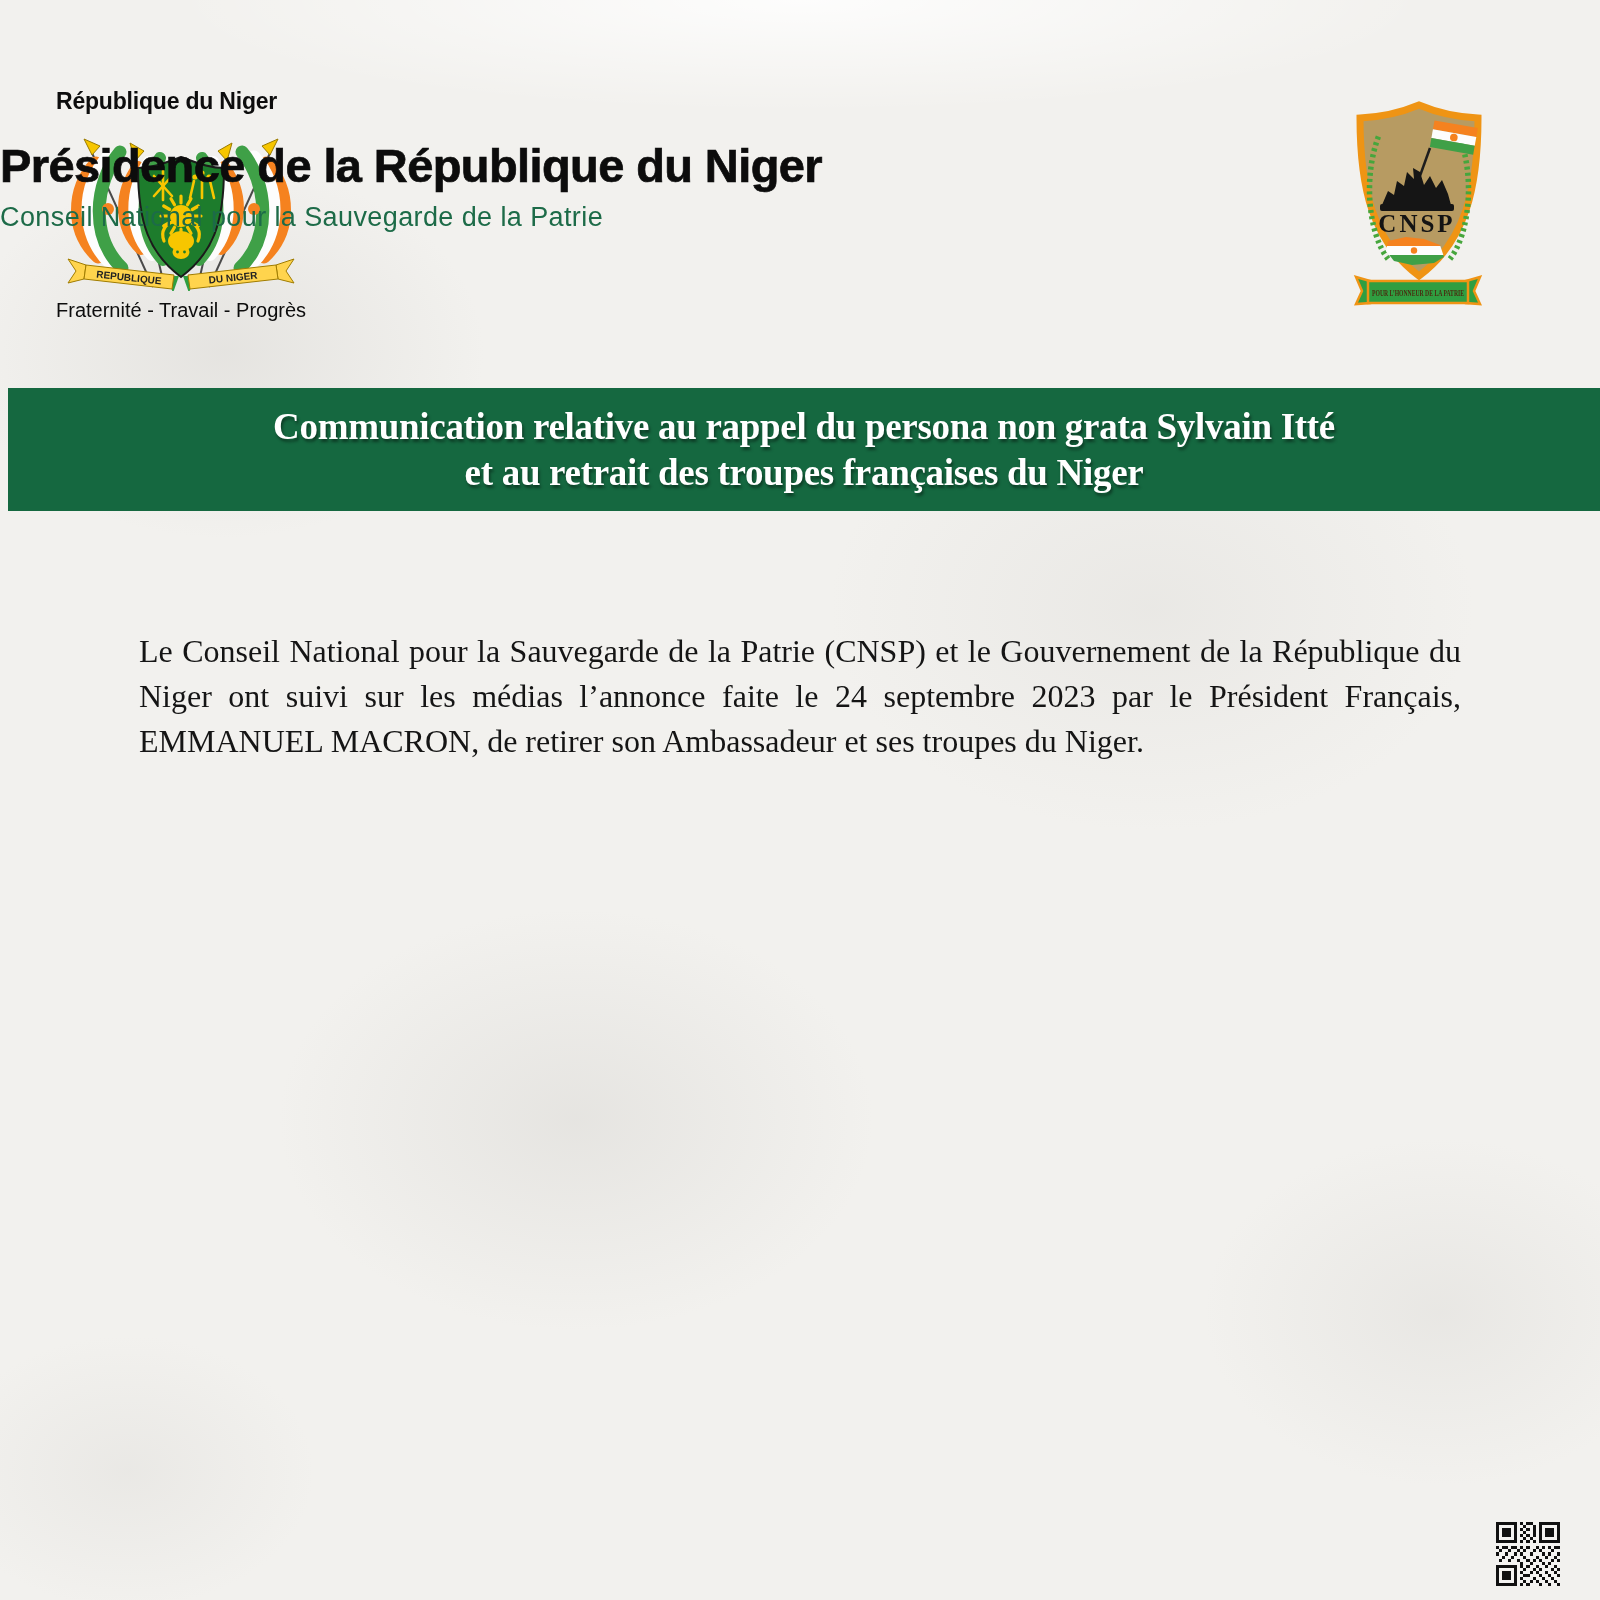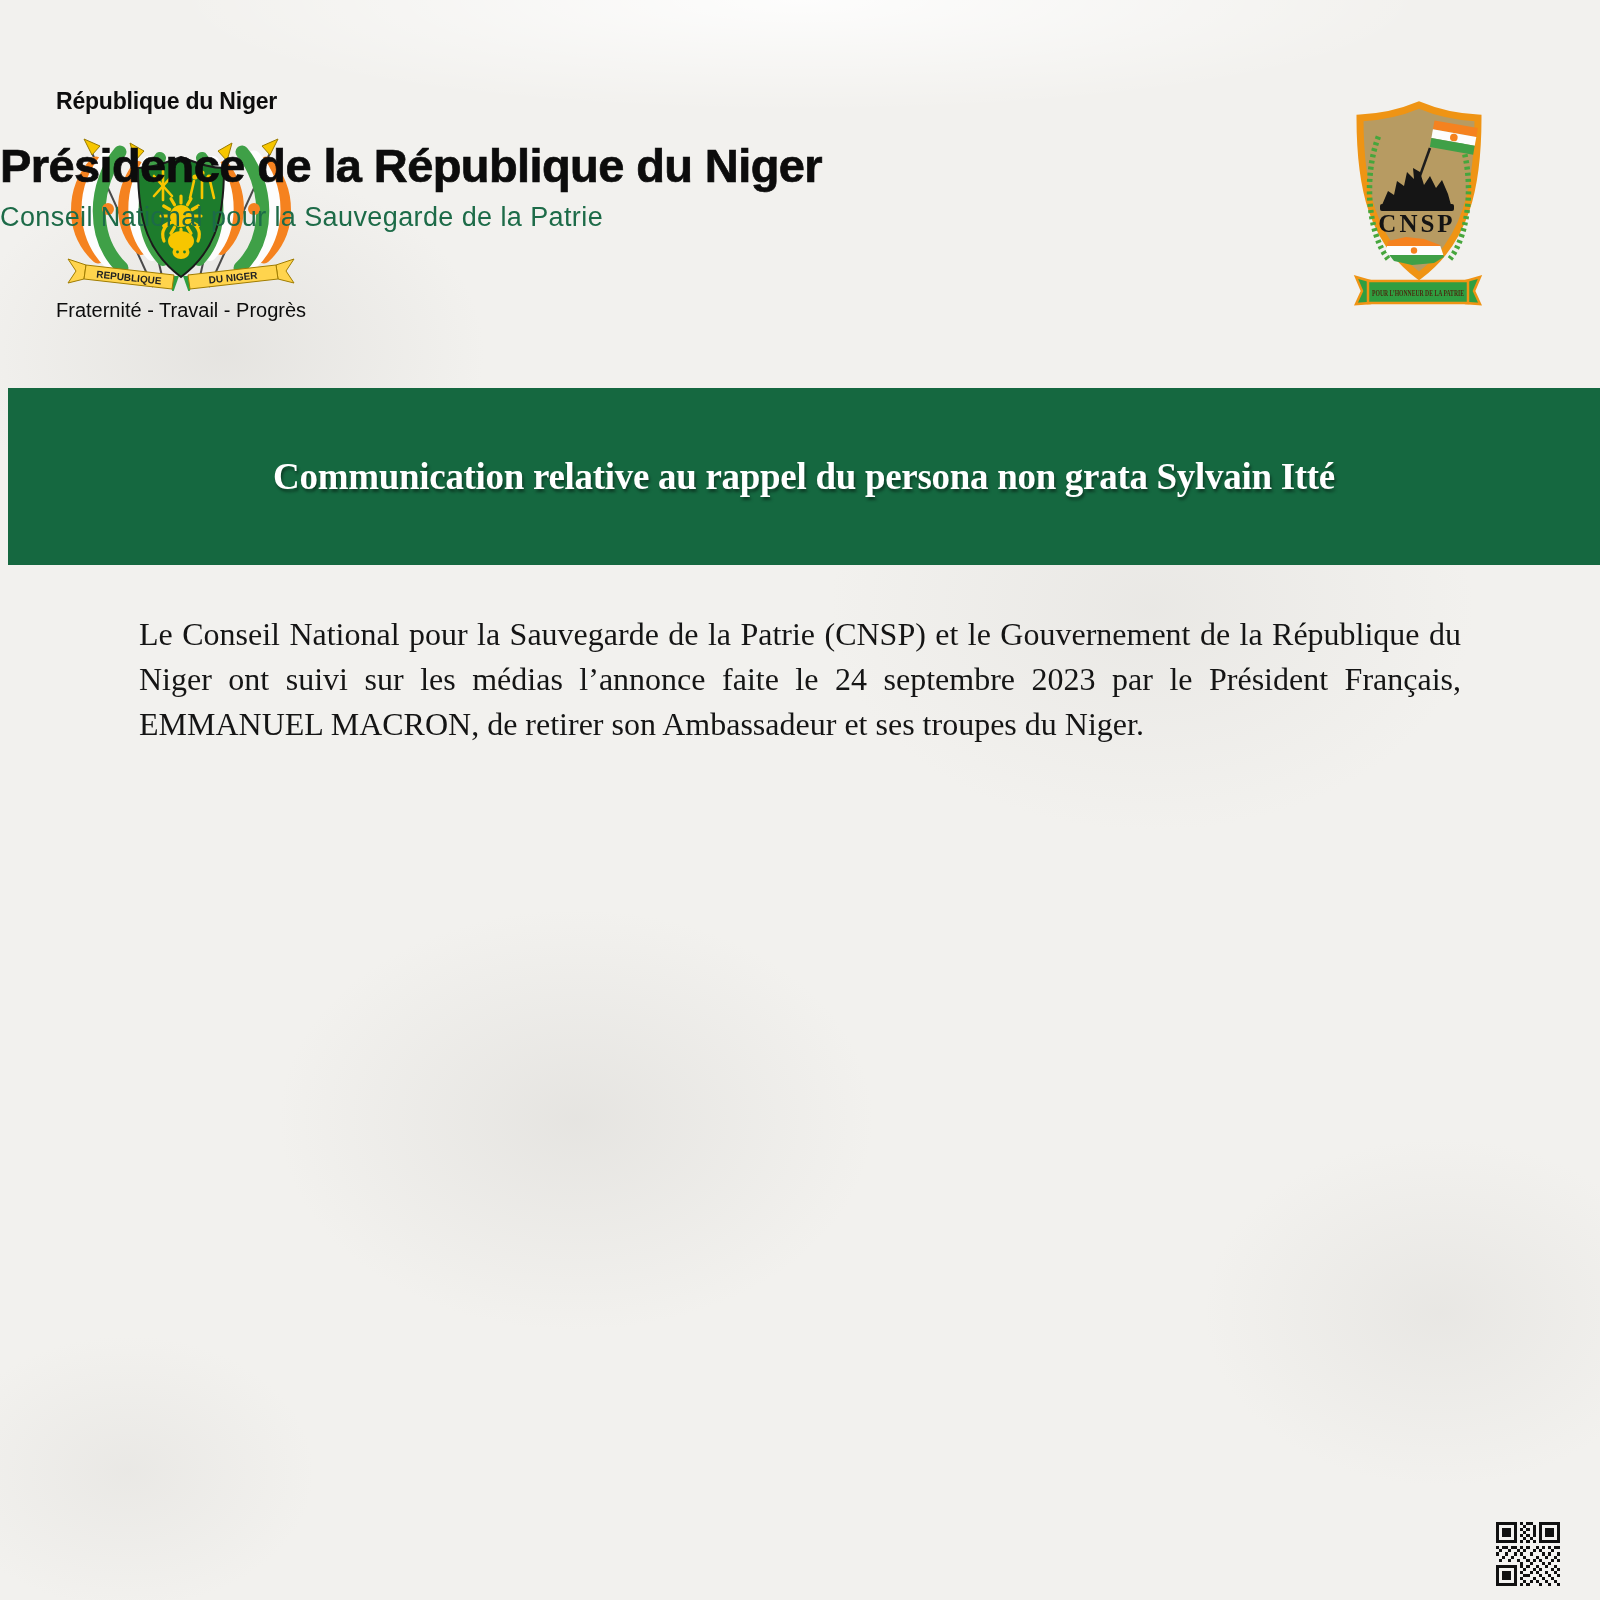--- a/index.html
+++ b/index.html
@@ -43,42 +43,42 @@
   }
   .page-subtitle {
     margin-top: 9px; font-size: 27px; letter-spacing: 0.4px;
     color: var(--subtitle-green, #1d6b48);
   }
 
   .header-right { position: absolute; right: 112px; top: 101px; }
 
   
   .banner {
-    position: absolute; left: 0; right: 0; top: 388px; height: 177px;
+    position: absolute; left: 0; right: 0; top: 388px; height: 123px;
     background: var(--banner-green, #156840);
     display: flex; flex-direction: column; align-items: center; justify-content: center;
     gap: 0;
     margin-left: 8px;
   }
   .banner-line {
     font-family: "Liberation Serif", serif;
     font-weight: bold; font-size: 37px; line-height: 46px;
     color: #ffffff; text-shadow: 1.5px 2.5px 3px rgba(0,0,0,.42);
     letter-spacing: -0.3px;
   }
 
   
   .doc-body {
     position: absolute; left: 139px; top: 612px; width: 1322px;
   }
   .para {
     font-family: "Liberation Serif", serif;
     font-size: 32px; line-height: 45px;
     text-align: justify; text-justify: inter-word;
-    margin: 0 0 51px 0; color: #151515;
+    margin: 17px 0 51px 0; color: #151515;
   }
   .para:last-child { margin-bottom: 0; }
 
   .dateline {
     position: absolute; left: 141px; top: 1333px;
     font-family: "Liberation Serif", serif;
     font-size: 33px; color: #151515;
   }
 
   
@@ -250,20 +250,21 @@
         <polygon points="22,180 8,176 14,190 8,203 22,202" fill="#2f9e41" stroke="#ef9414" stroke-width="2.5"></polygon>
         <polygon points="118,180 132,176 126,190 132,203 118,202" fill="#2f9e41" stroke="#ef9414" stroke-width="2.5"></polygon>
         <rect x="20" y="180" width="100" height="22" fill="#2f9e41" stroke="#ef9414" stroke-width="2.5"></rect>
         <text x="70" y="195" text-anchor="middle" font-family="'Liberation Serif',serif" font-size="7.6" font-weight="bold" fill="#4a2c10" textLength="92" lengthAdjust="spacingAndGlyphs">POUR L’HONNEUR DE LA PATRIE</text>
       </g>
     </svg>
   </div>
 
   <div class="banner">
     <div class="banner-line">Communication relative au rappel du persona non grata Sylvain Itté</div>
+    <div class="banner-line">et au retrait des troupes françaises du Niger</div>
   </div>
 
   <div class="doc-body">
     <p class="para">Le Conseil National pour la Sauvegarde de la Patrie (CNSP) et le Gouvernement de la République du Niger ont suivi sur les médias l’annonce faite le 24 septembre 2023 par le Président Français, EMMANUEL MACRON, de retirer son Ambassadeur et ses troupes du Niger.</p>
   </div>
 
 
   <svg class="qr" viewBox="0 0 21 21" shape-rendering="crispEdges" aria-hidden="true">
     <rect x="0" y="0" width="21" height="21" fill="#f4f3f1"></rect>
     <g fill="#111">

